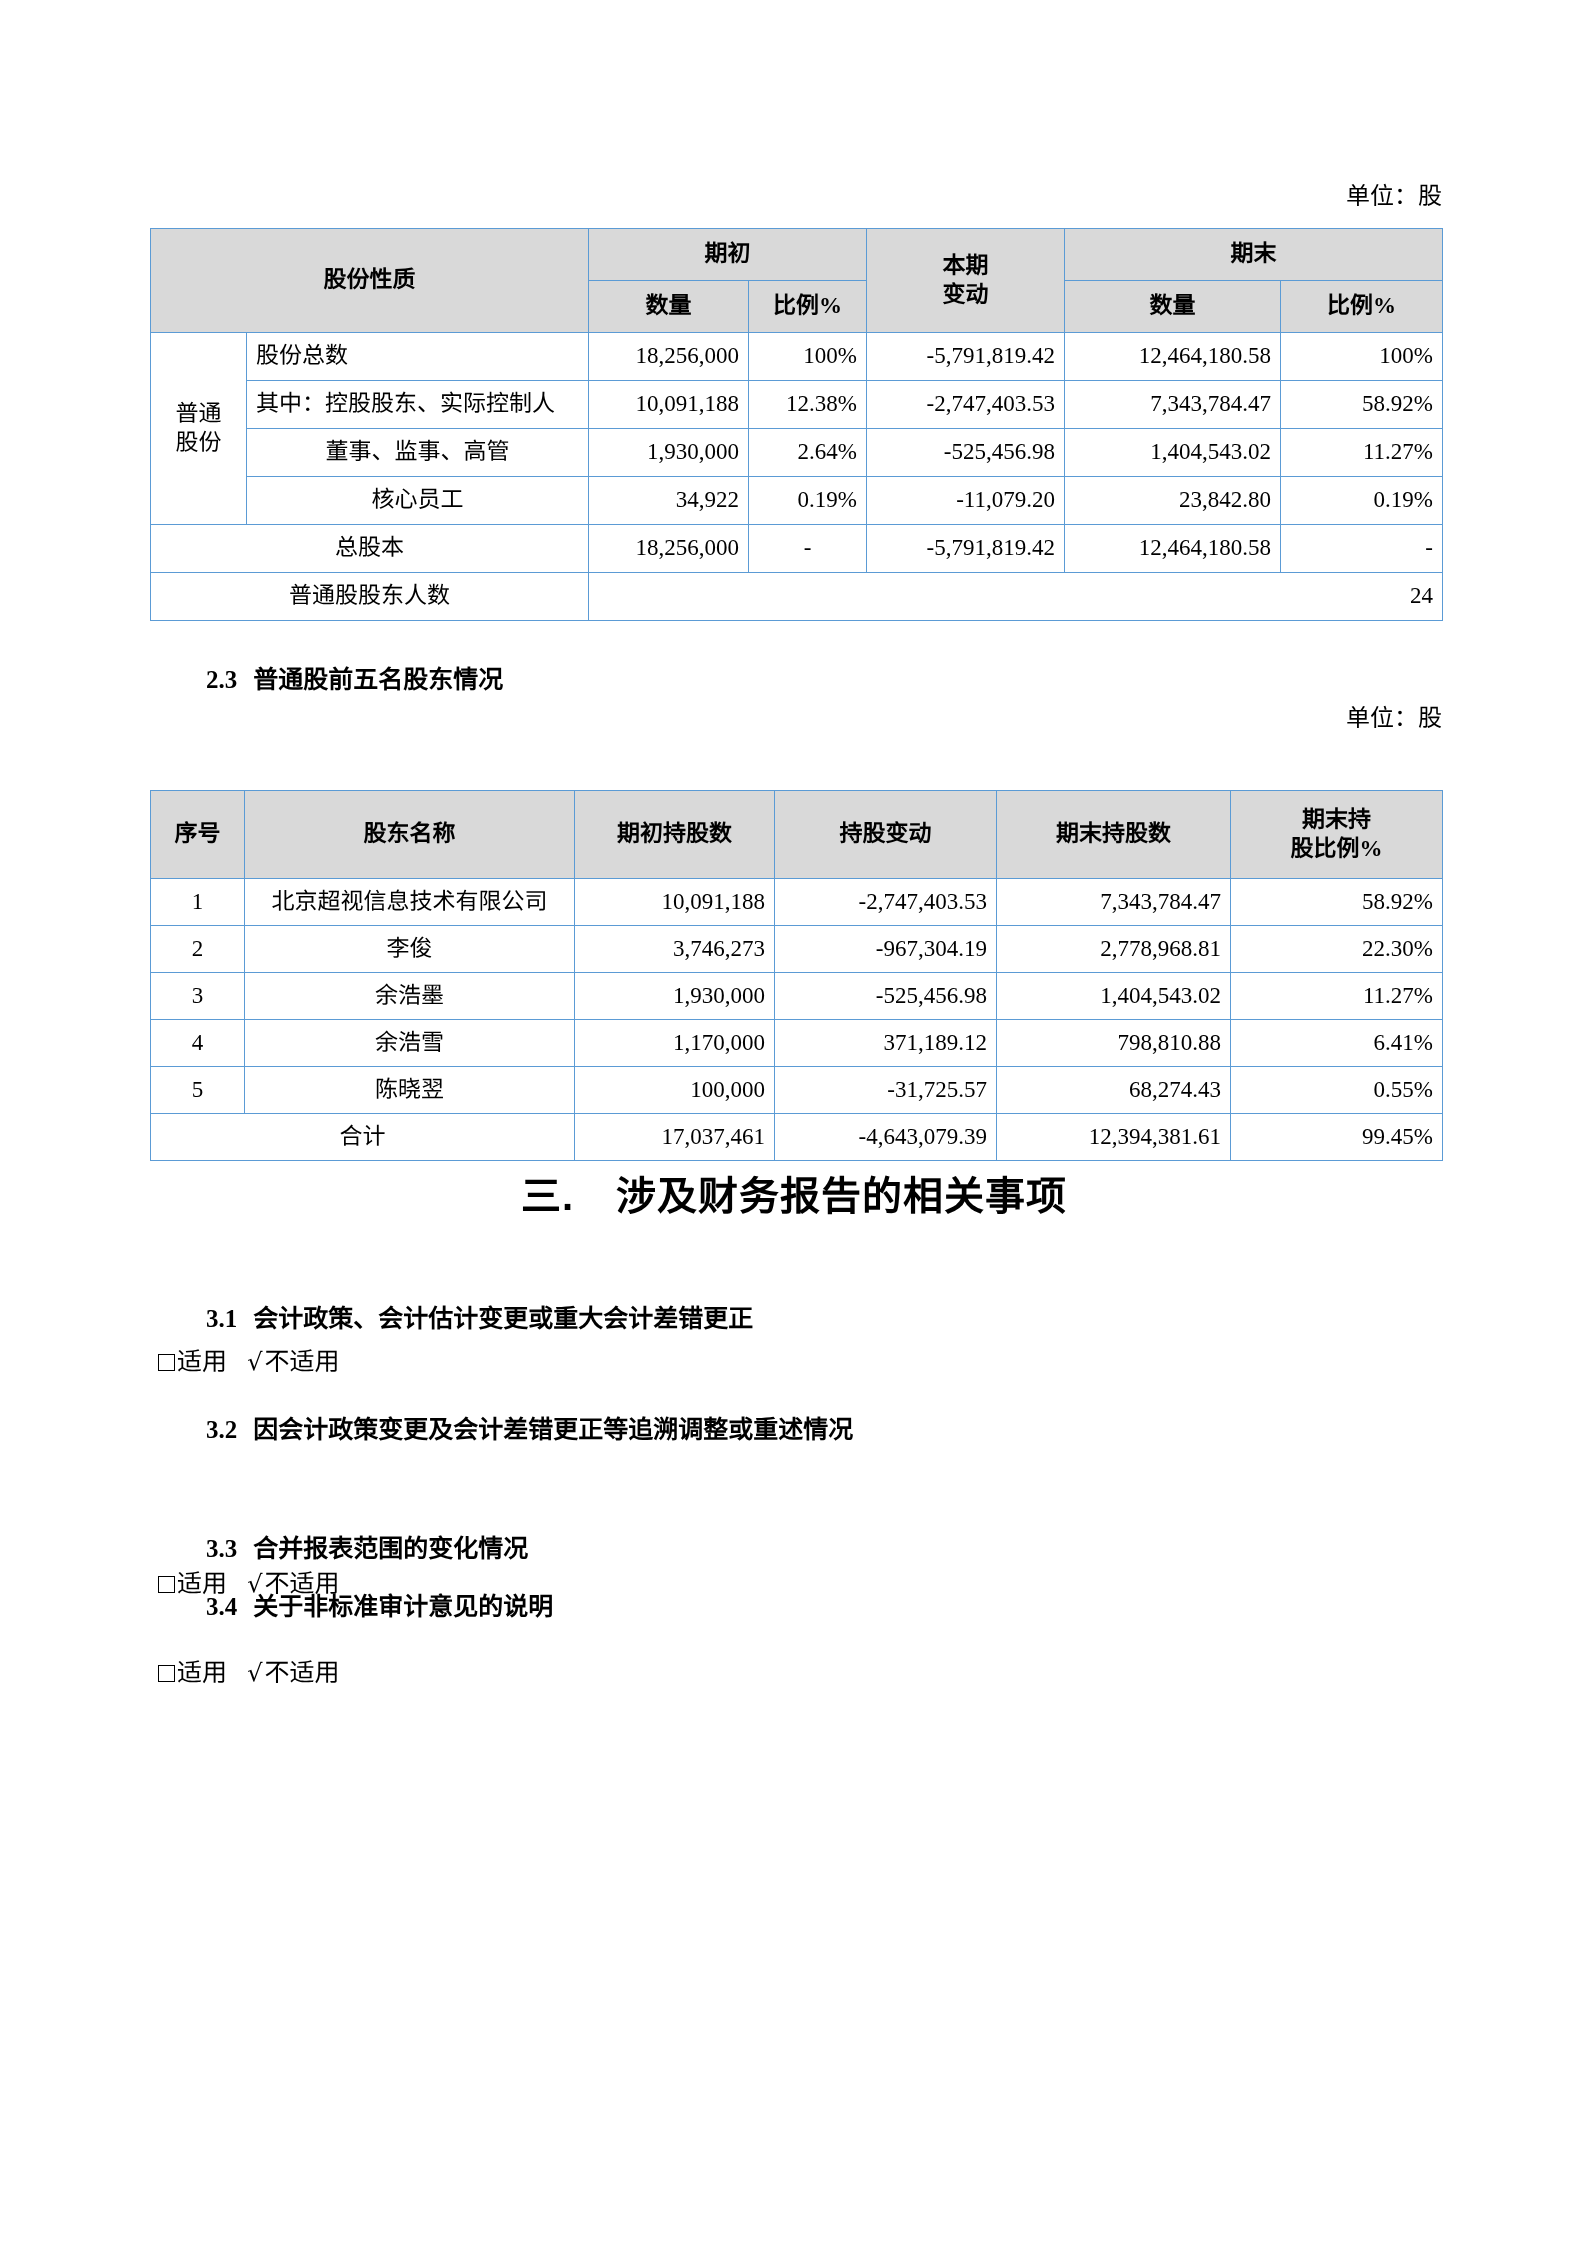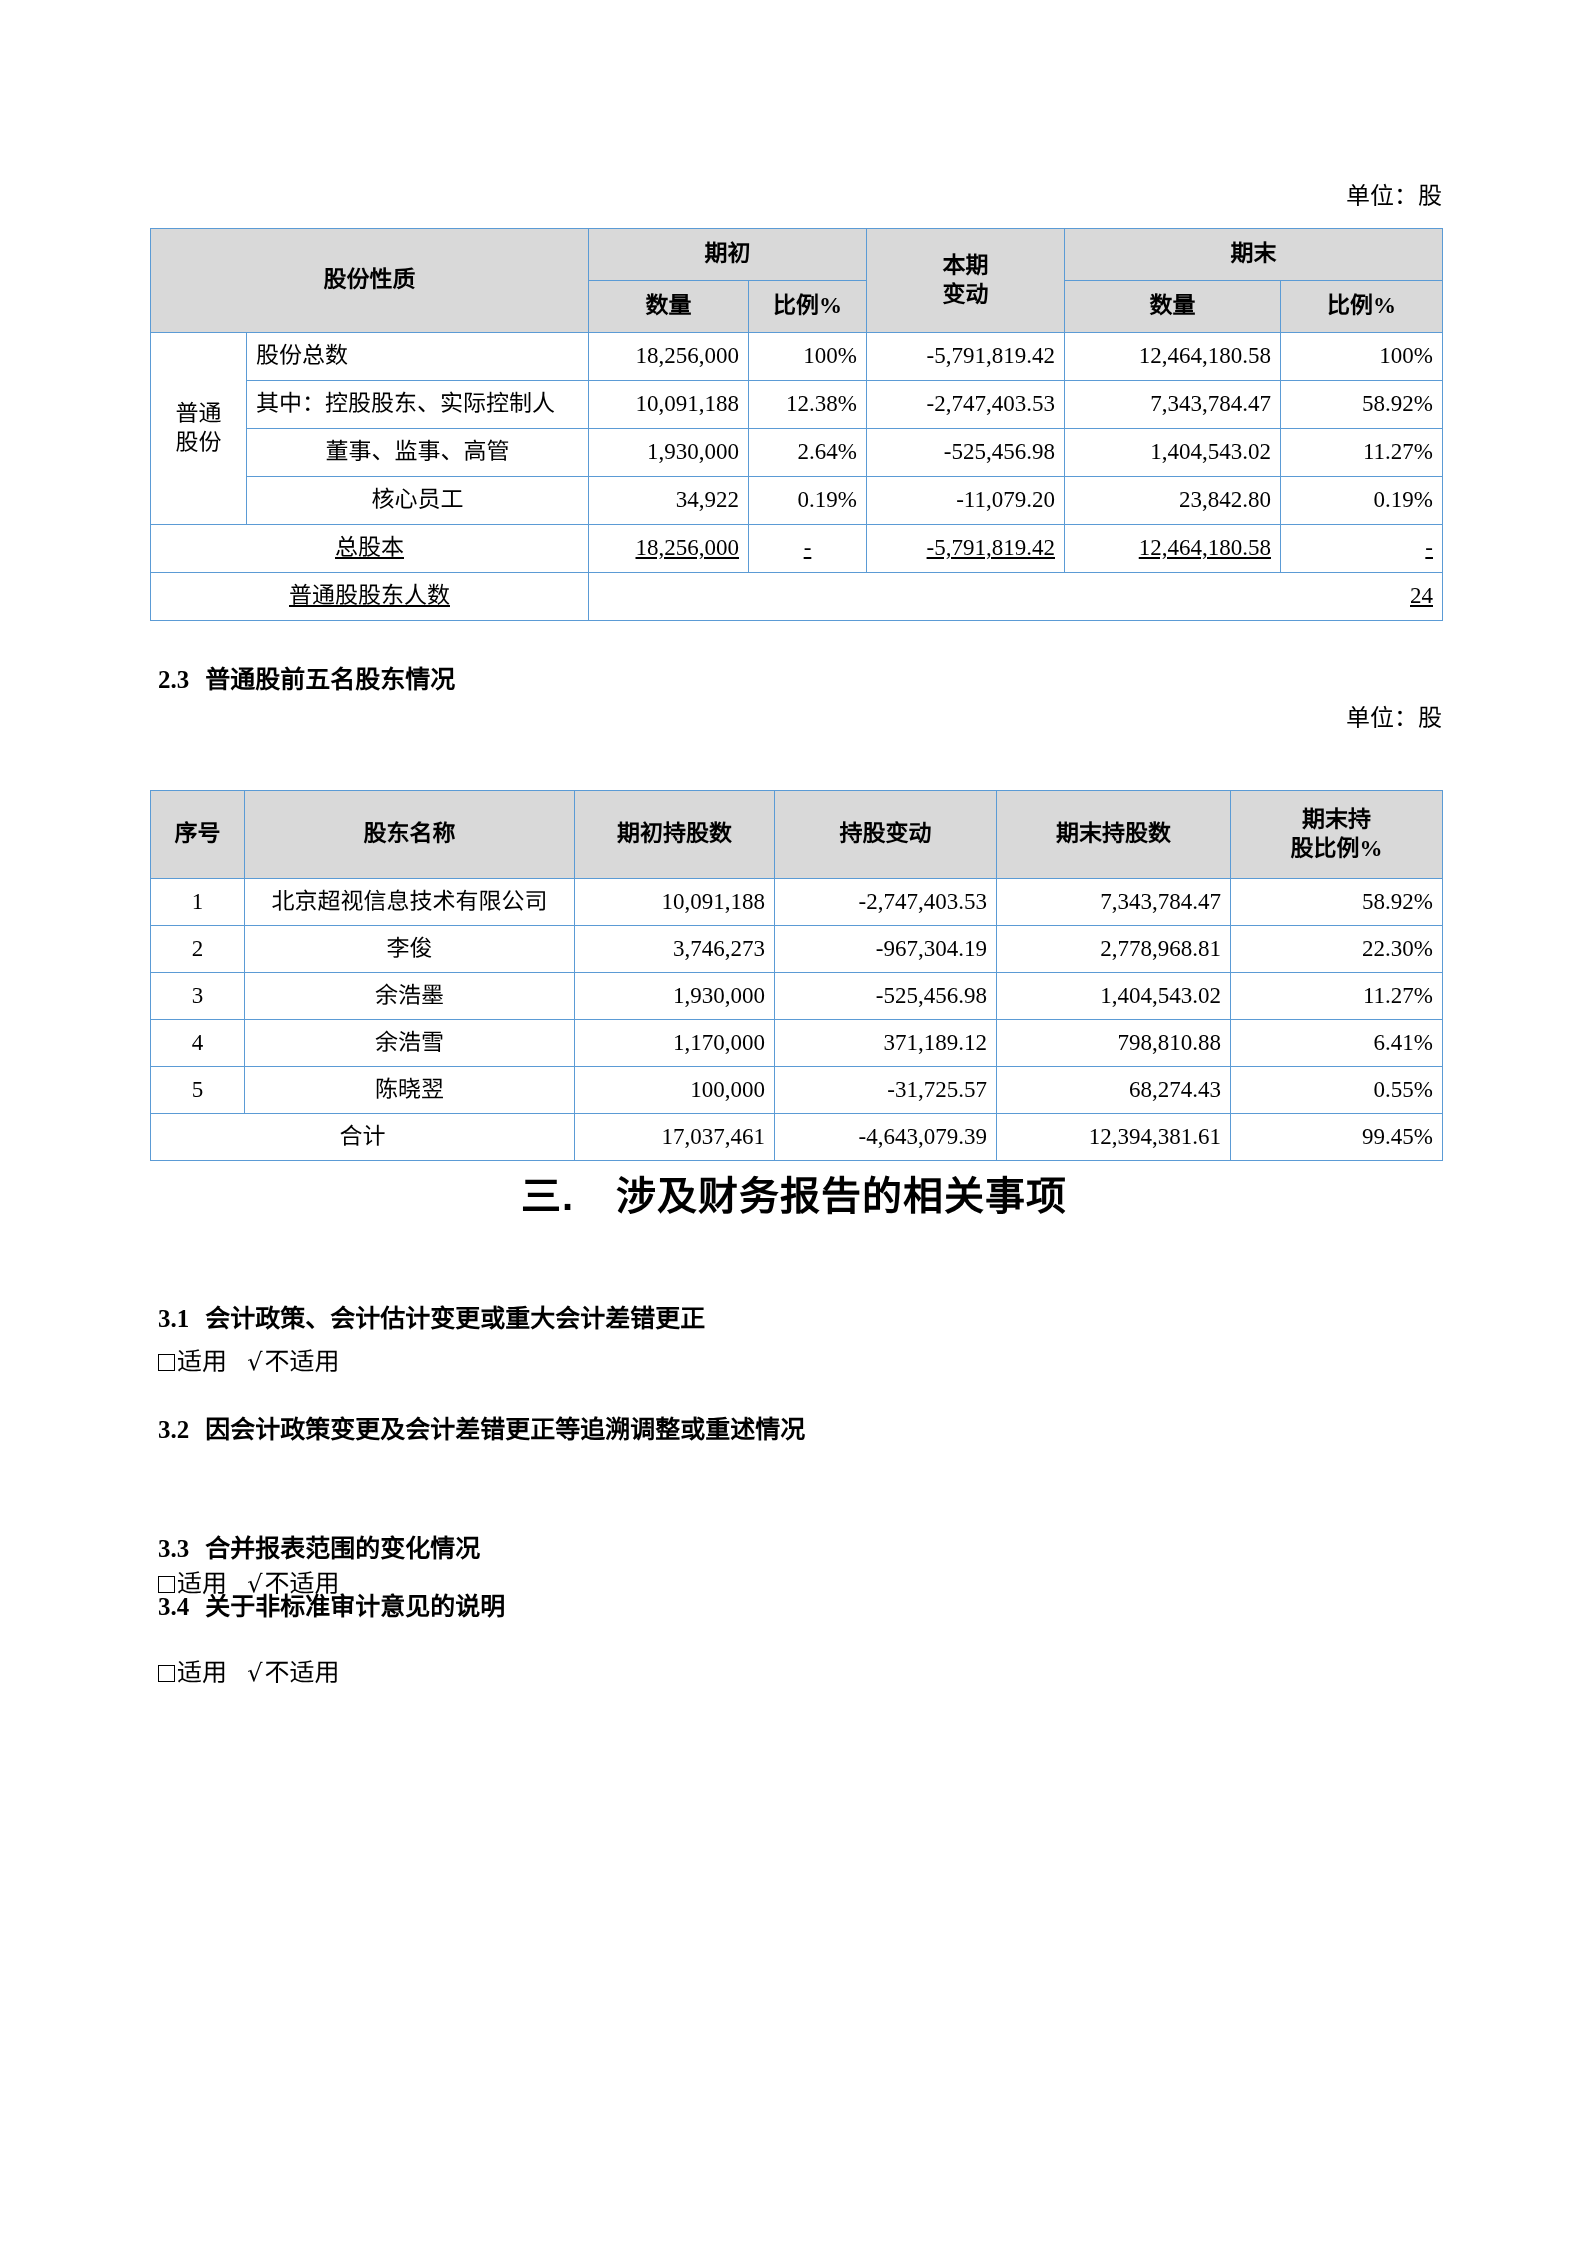--- a/index.html
+++ b/index.html
@@ -55,21 +55,21 @@
     background: #ffffff;
   }
   table.doc-table th {
     background: #d9d9d9;
     text-align: center;
     font-weight: bold;
   }
   .c  { text-align: center; }
   .r  { text-align: right; }
   .l  { text-align: left; }
-  .b  { font-weight: bold; text-decoration: underline; }
+  .b  { font-weight: bold; }
 
   
   #table-share-structure { width: 1292px; }
   #table-share-structure .col-a { width: 96px; }
   #table-share-structure .col-b { width: 342px; }
   #table-share-structure .col-c { width: 160px; }
   #table-share-structure .col-d { width: 118px; }
   #table-share-structure .col-e { width: 198px; }
   #table-share-structure .col-f { width: 216px; }
   #table-share-structure .col-g { width: 162px; }
@@ -94,21 +94,21 @@
 
   
   .sub-heading {
     font-size: 25px;
     font-weight: bold;
     font-family: "Liberation Serif", "DejaVu Serif", serif;
     margin: 0;
     line-height: 1.3;
     white-space: nowrap;
   }
-  .sub-heading .num { margin-right: 16px; }
+  .sub-heading .num { margin-right: 16px; margin-left: 48px; }
 
   .section-title {
     text-align: center;
     font-size: 40px;
     font-weight: bold;
     font-family: "Liberation Sans", "DejaVu Sans", sans-serif;
     letter-spacing: 1px;
     line-height: 1.3;
     margin: 0;
     white-space: nowrap;

